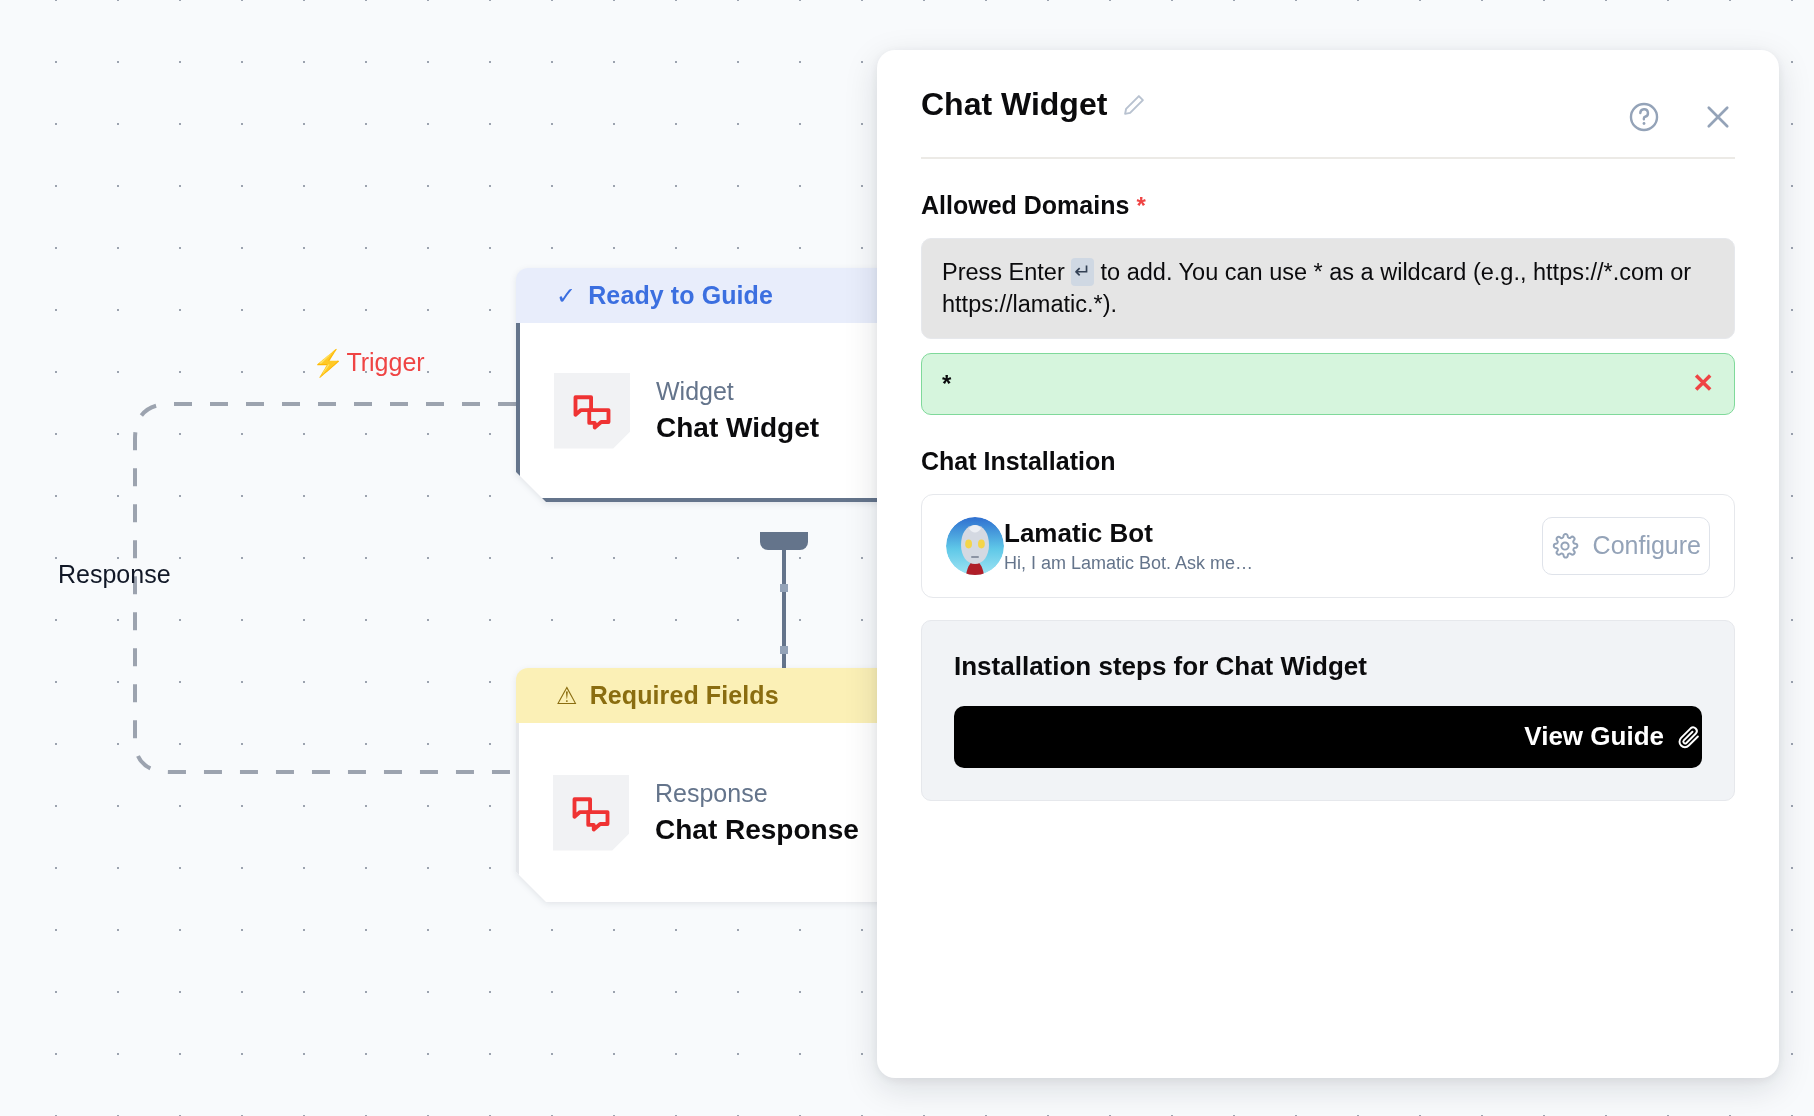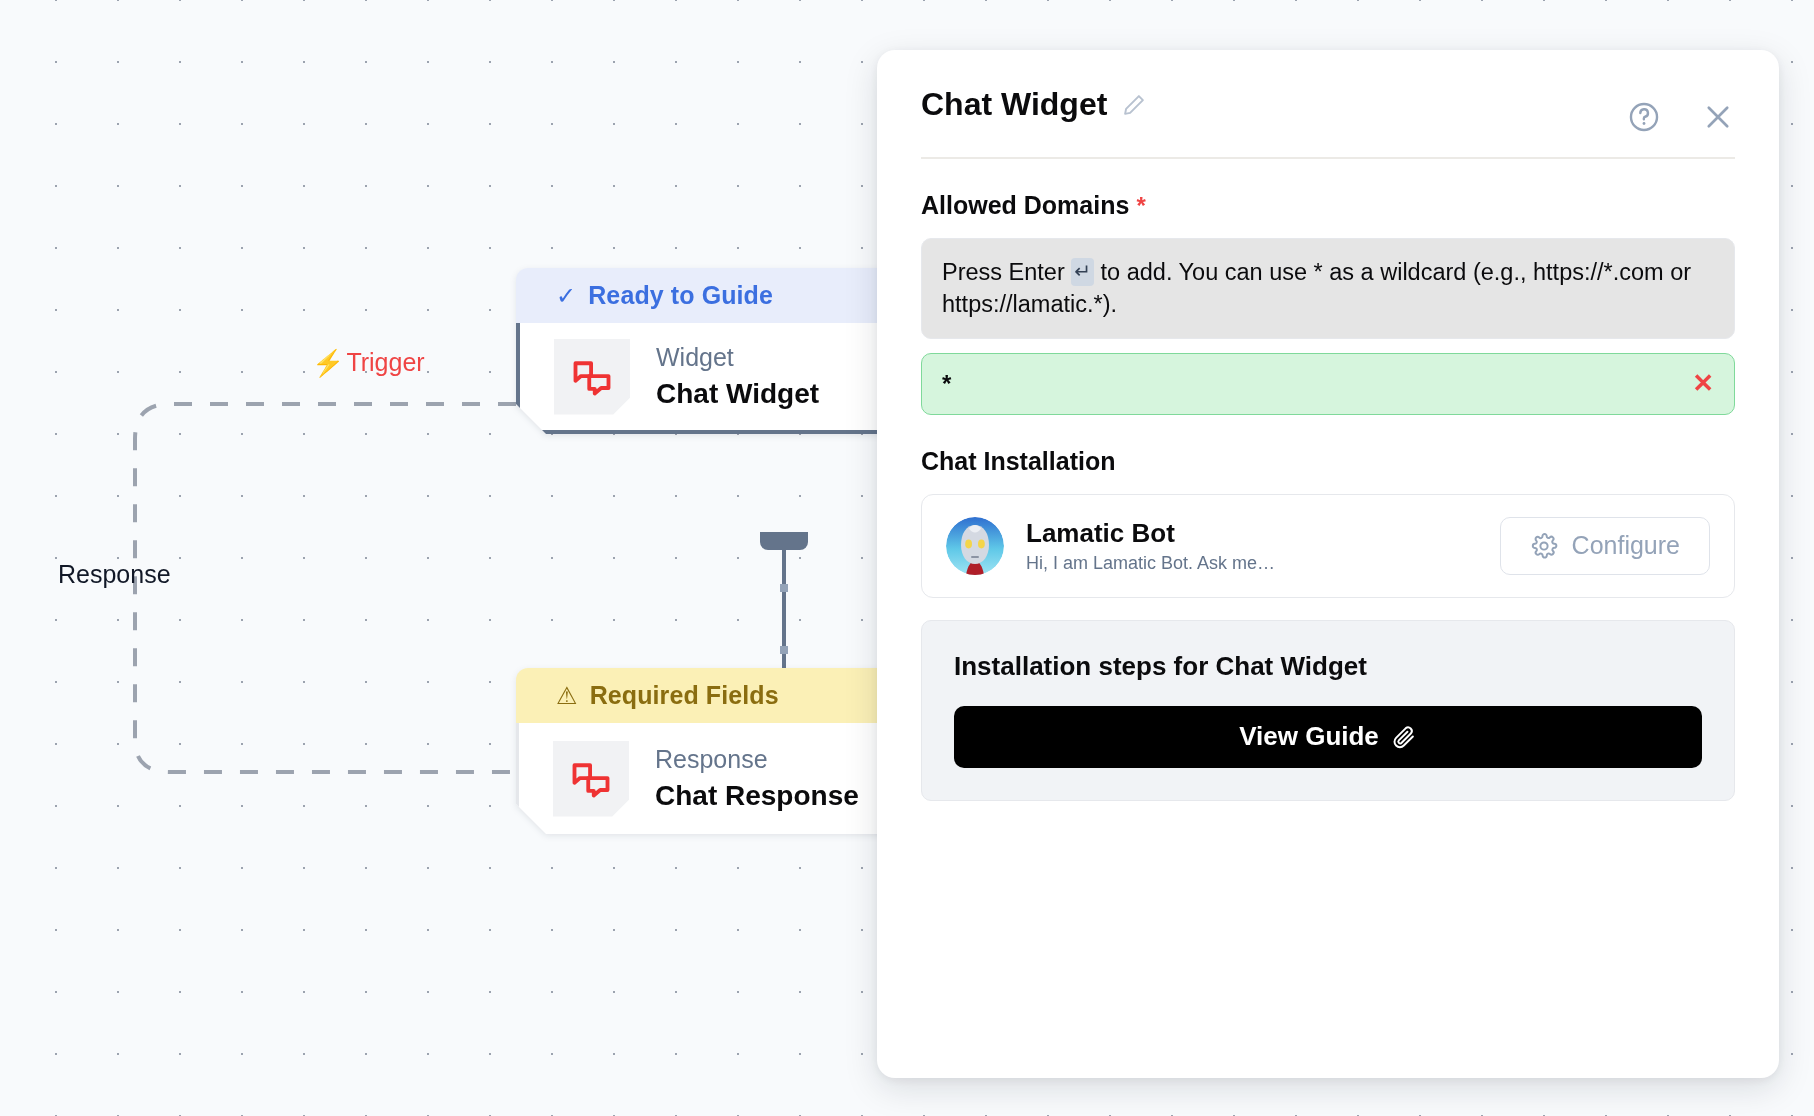--- a/index.html
+++ b/index.html
@@ -52,21 +52,21 @@
     font-size: 25px;
     font-weight: 700;
     letter-spacing: .1px;
   }
   .banner-ready { background: #e8edfb; color: #3b6fe0; }
   .banner-required { background: #fbf0b6; color: #8a6d10; }
   .node-banner .bicon { font-size: 24px; font-weight: 400; }
 
   .node-body {
     background: #ffffff;
-    height: 111px;
+    height: 179px;
     position: relative;
     display: flex; align-items: center;
     padding-left: 34px;
     gap: 26px;
     clip-path: polygon(0 0, 100% 0, 100% 100%, 30px 100%, 0 calc(100% - 30px));
   }
   .node-body.bordered {
     border-left: 4px solid #64748b;
     border-bottom: 4px solid #64748b;
     border-right: 4px solid #64748b;
@@ -182,35 +182,35 @@
     font-weight: 700;
     color: #0b0b0d;
   }
   .tag-remove { color: #ef4444; font-size: 26px; font-weight: 700; cursor: pointer; }
 
   .bot-card {
     margin-top: 18px;
     border: 1px solid #e6e8ec;
     border-radius: 12px;
     padding: 22px 24px;
-    display: flex; align-items: center; gap: 22px;
+    display: flex; align-items: center; 
   }
   .avatar {
     width: 58px; height: 58px; flex: 0 0 58px;
     border-radius: 50%;
     overflow: hidden;
   }
   .bot-info { flex: 1; min-width: 0; display: flex; flex-direction: column; gap: 4px; }
   .bot-name { font-size: 26px; font-weight: 700; color: #0b0b0d; }
   .bot-greet { font-size: 18px; color: #64748b; white-space: nowrap; overflow: hidden; text-overflow: ellipsis; }
   .configure-btn {
     border: 1px solid #dfe3ea;
     border-radius: 10px;
     height: 58px;
-    padding: 0 29px;
+    padding: 0 8px;
     display: flex; align-items: center; gap: 14px;
     font-size: 25px;
     color: #94a3b8;
     background: #fff;
     cursor: pointer;
   }
 
   .install-box {
     margin-top: 22px;
     background: #f1f3f6;
@@ -218,21 +218,21 @@
     border-radius: 10px;
     padding: 30px 32px 32px 32px;
   }
   .install-title { font-size: 26px; font-weight: 700; color: #0b0b0d; }
   .guide-btn {
     margin-top: 24px;
     background: #000000;
     color: #ffffff;
     border-radius: 10px;
     height: 62px;
-    display: flex; align-items: center; justify-content: center; gap: 12px;
+    display: flex; align-items: center; justify-content: flex-end; gap: 12px;
     font-size: 26px; font-weight: 700;
     cursor: pointer;
   }
 </style>
 </head>
 <body>
 
 <div id="canvas">
 
   <svg id="dashed-path" width="1814" height="1116">

